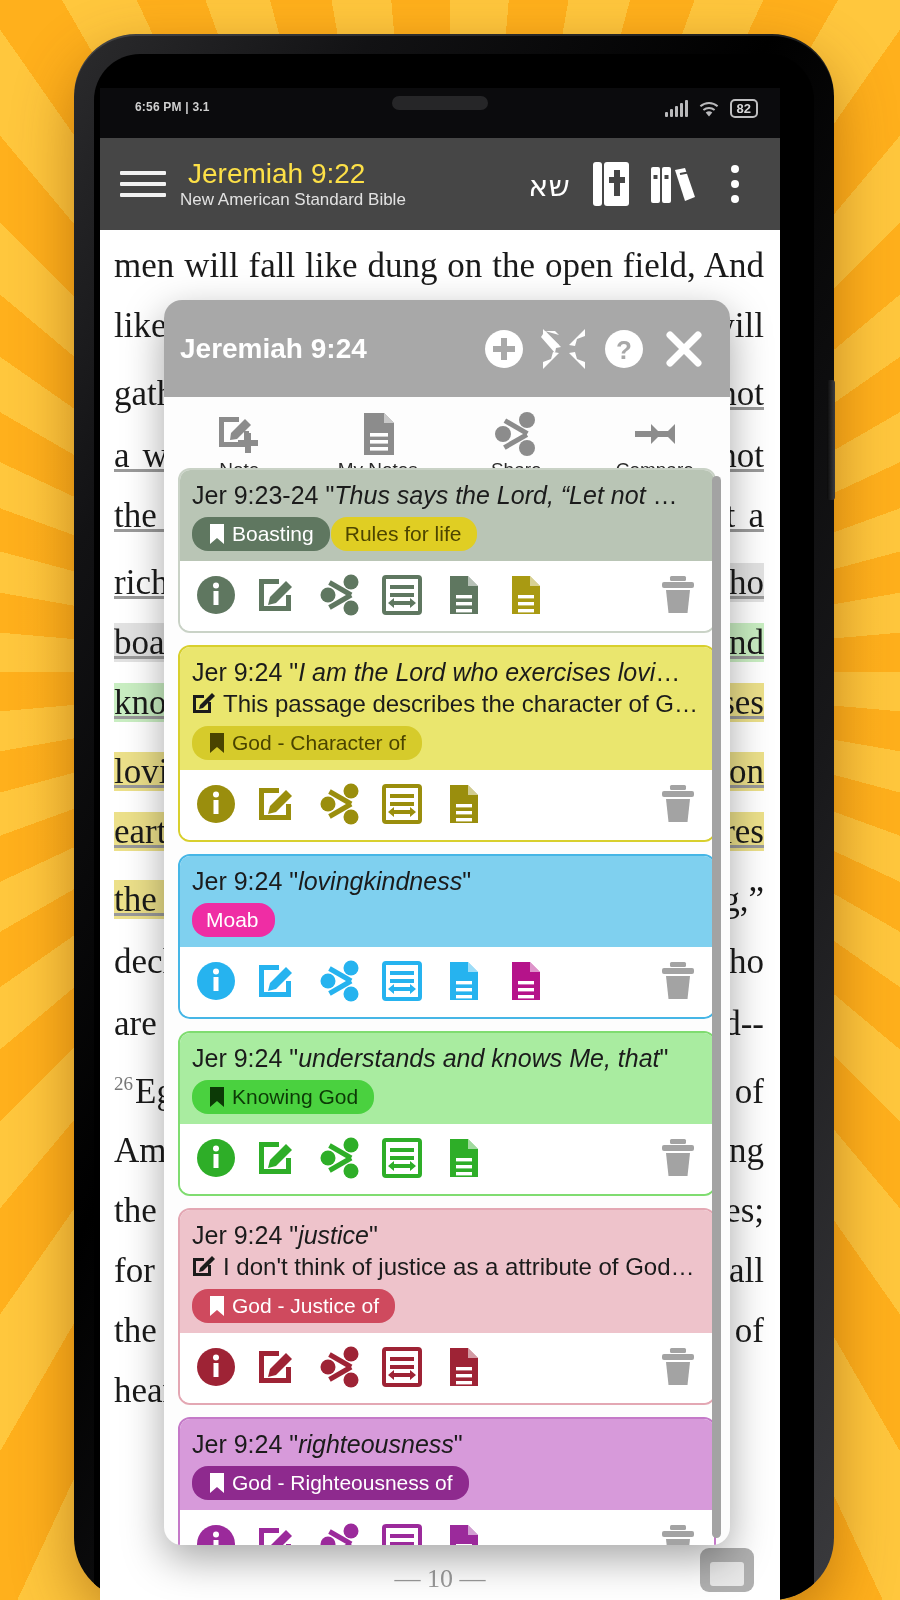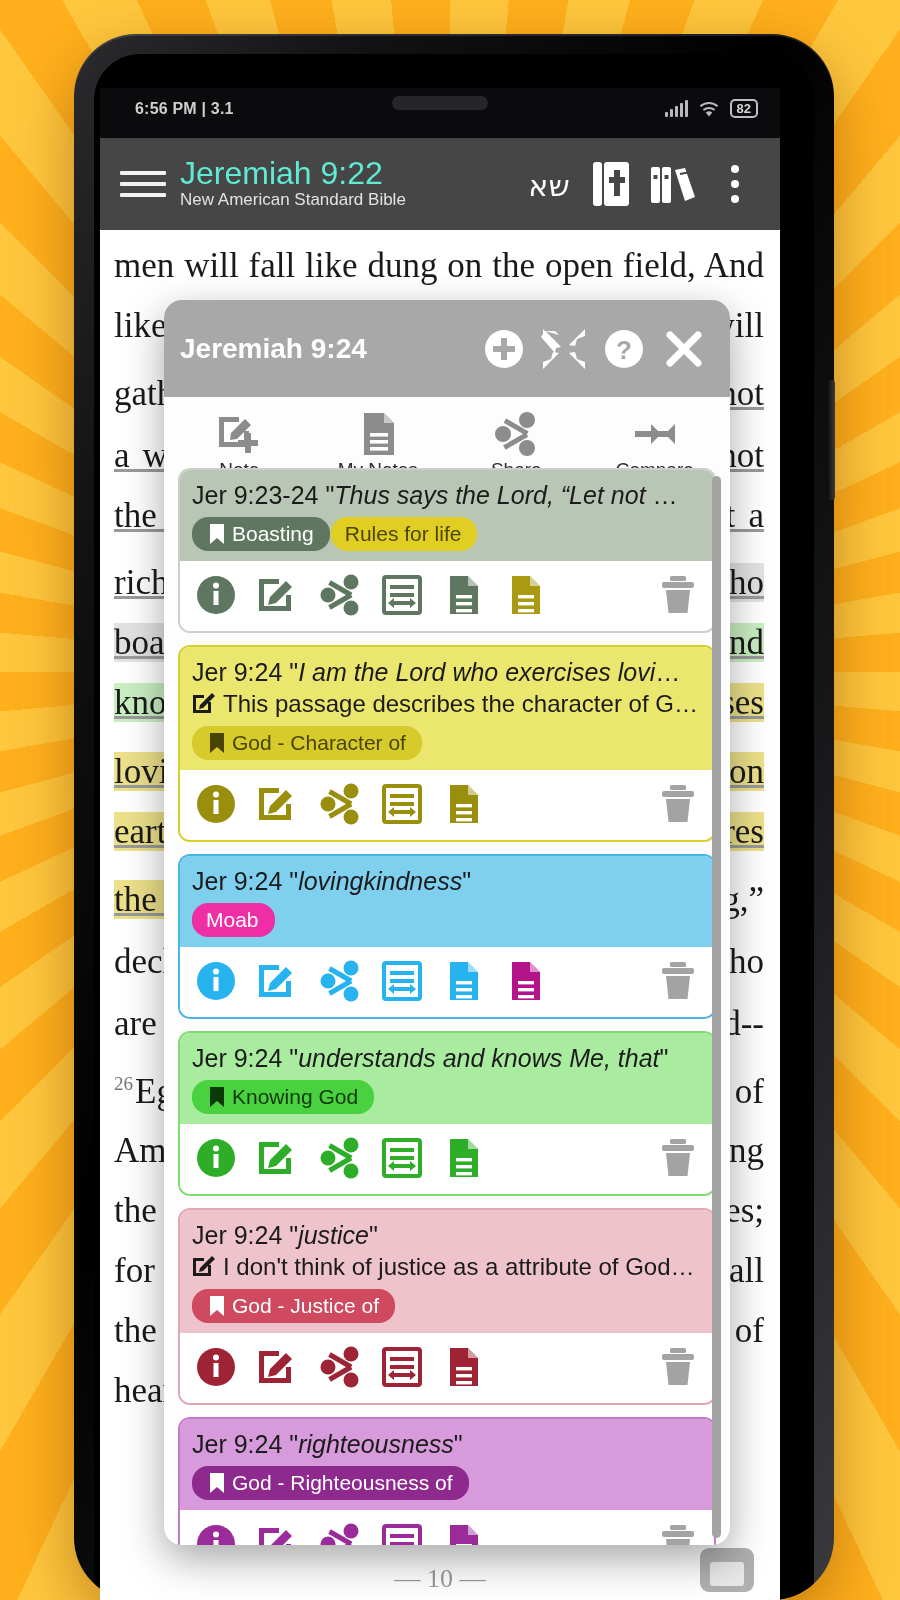--- a/index.html
+++ b/index.html
@@ -34,33 +34,33 @@
   .sbtn{position:absolute;background:linear-gradient(90deg,#0a0a0a,#3c3c3f);border-radius:3px;}
   #sbtn1{left:68px;top:320px;width:7px;height:60px;}
   #sbtn2{left:68px;top:400px;width:7px;height:95px;}
   #sbtn3{left:827px;top:380px;width:8px;height:120px;}
 
   
   #screen{position:absolute;left:100px;top:88px;width:680px;height:1512px;background:#fff;overflow:hidden;}
 
   
   #statusbar{height:50px;background:#0b0b0d;position:relative;color:#cfcfcf;}
-  #statusbar .clock{position:absolute;left:35px;top:12px;font-size:16px;font-weight:bold;letter-spacing:.2px;white-space:nowrap;}
+  #statusbar .clock{position:absolute;left:35px;top:12px;font-size:12px;font-weight:bold;letter-spacing:.2px;white-space:nowrap;}
   #notch{position:absolute;left:50%;transform:translateX(-50%);top:8px;width:96px;height:14px;border-radius:7px;background:#262628;}
   #statusRight{position:absolute;right:22px;top:11px;display:flex;align-items:center;gap:9px;}
   .bars{display:flex;align-items:flex-end;gap:2px;height:17px;}
   .bars i{display:block;width:3px;background:#b9b9bb;border-radius:1px;}
   .batt{border:2px solid #bfbfc1;border-radius:5px;padding:1px 5px;font-size:13px;font-weight:bold;color:#d6d6d8;line-height:13px;}
 
   
   #appbar{height:92px;background:#464646;display:flex;align-items:center;padding:0 14px;gap:0;}
   #hamburger{width:46px;display:flex;flex-direction:column;gap:7px;cursor:pointer;padding-left:6px;}
   #hamburger span{display:block;height:4px;background:#f2f2f2;border-radius:1px;}
   #titleWrap{margin-left:14px;flex:1;min-width:0;}
-  #titleWrap .t1{color:#5eead4;font-size:32px;line-height:31px;}
+  #titleWrap .t1{color:#fde047;font-size:28px;line-height:31px;margin-left:8px;}
   #titleWrap .t2{color:#e2e2e2;font-size:17px;line-height:22px;}
   .abicon{width:62px;height:62px;display:flex;align-items:center;justify-content:center;cursor:pointer;flex:none;}
 
   
   #page{position:relative;height:1370px;background:#fff;overflow:hidden;}
   #bibletext{
     position:absolute;left:0;right:0;top:0;padding:6px 16px 0 14px;
     font-family:"Liberation Serif",serif;font-size:35px;line-height:60px;
     color:#1a1a1a;text-align:justify;
   }

